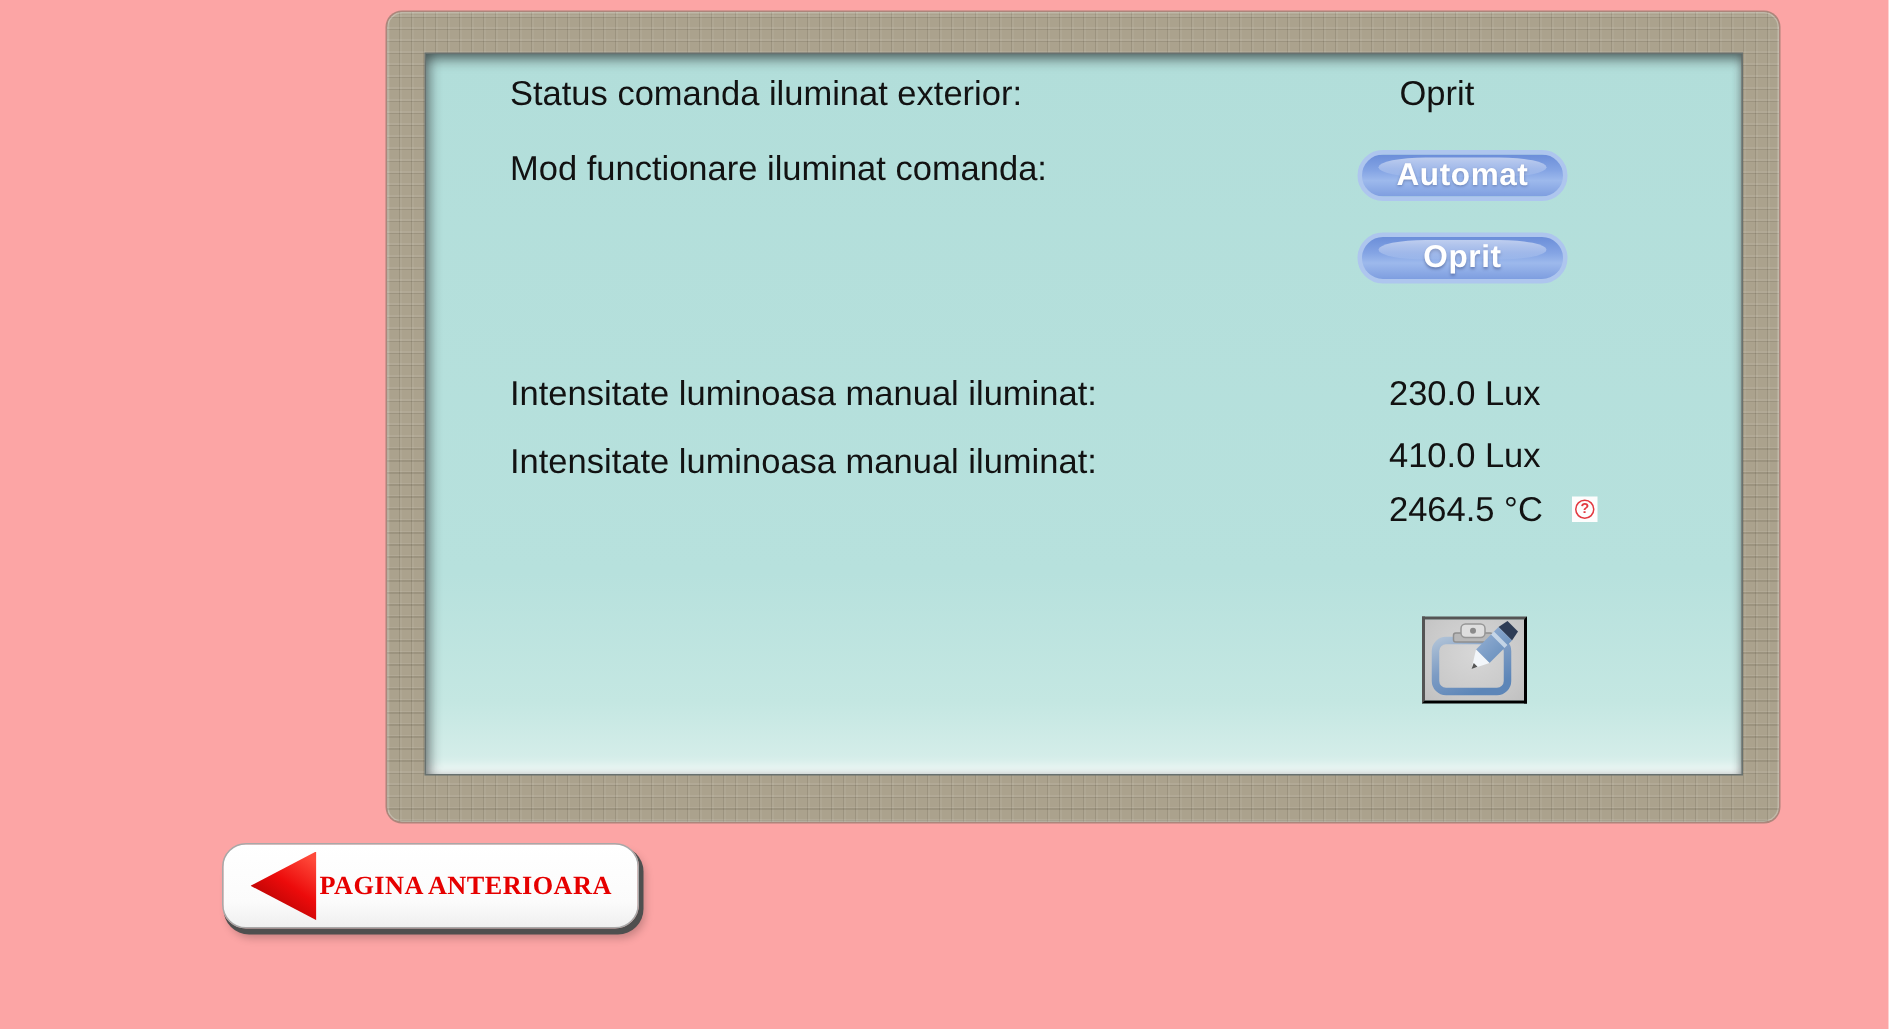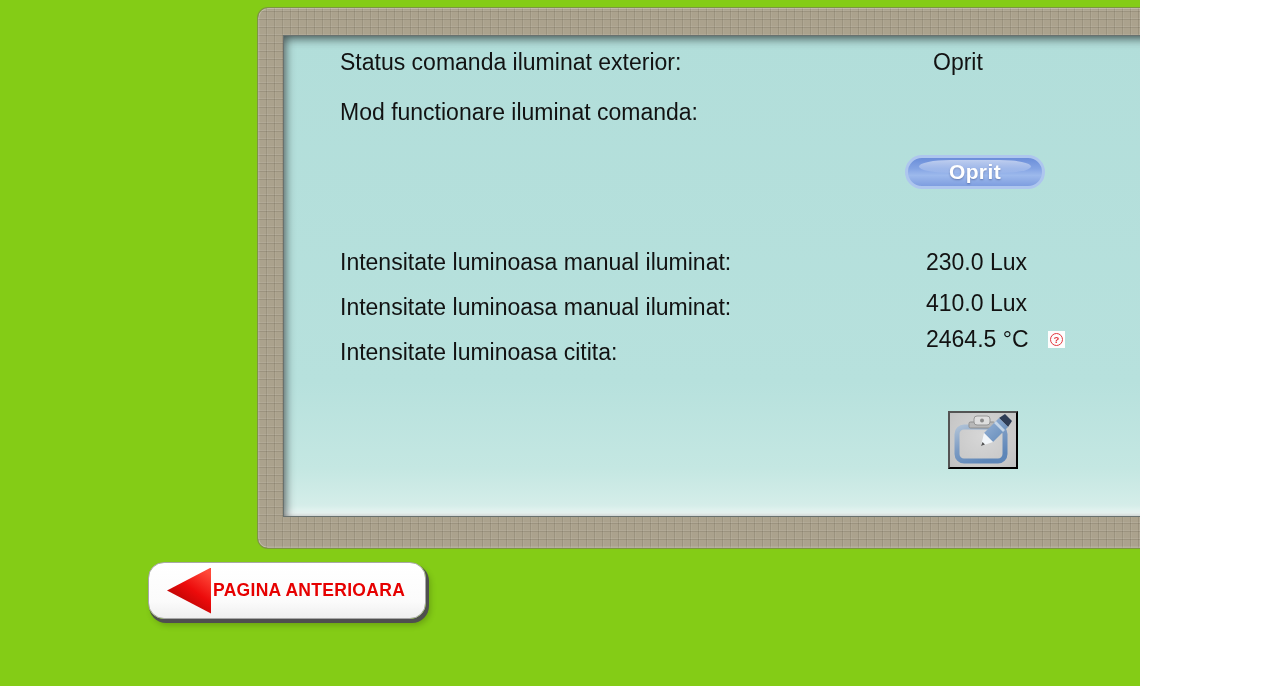--- a/index.html
+++ b/index.html
@@ -1,17 +1,17 @@
 <!DOCTYPE html>
 <html><head>
 <meta charset="utf-8">
 <style>
   html,body{margin:0;padding:0;background:#ffffff;}
   .stage{
-    position:relative;width:1140px;height:686px;background:#84cc16;
+    position:relative;width:1259px;height:686px;background:#fca5a5;
     font-family:"Liberation Sans",sans-serif;overflow:hidden;
   }
   
   .frame{
     position:absolute;left:258px;top:8px;width:928px;height:540px;
     box-sizing:border-box;border-radius:10px;
     padding:27px 24px 31px 25px;
     background-color:#aba28d;
     background-image:
       repeating-linear-gradient(0deg, rgba(62,56,40,.14) 0 1px, rgba(255,255,255,.08) 1px 2px, transparent 2px 8px),
@@ -65,21 +65,21 @@
     position:absolute;left:948px;top:411px;width:70px;height:58px;cursor:pointer;
     background:radial-gradient(ellipse at 50% 42%,#d7d7d7 0%,#c9c9c9 68%,#c0c0c0 100%);
     display:flex;align-items:center;justify-content:center;
   }
   
   .back{
     position:absolute;left:148px;top:562px;width:278px;height:57px;box-sizing:border-box;
     background:linear-gradient(180deg,#ffffff 0%,#fbfbfb 70%,#efefef 100%);
     border:1px solid #a8a8a8;border-radius:16px;cursor:pointer;
     box-shadow:2px 3px 0 1px #4f4f4f, 4px 6px 6px rgba(0,0,0,.22);
-    display:flex;align-items:center;
+    display:flex;align-items:center;font-family:Liberation Serif, serif;
   }
   .back .arrow{
     width:44px;height:46px;margin-left:12px;flex:0 0 auto;
     clip-path:polygon(100% 0, 0 50%, 100% 100%);
     background:linear-gradient(215deg,#ff4a3a 8%,#ec0b0b 45%,#9c0000 95%);
   }
   .back .backlabel{
     color:#e60000;font-weight:bold;font-size:17.5px;letter-spacing:.3px;
     margin-left:2px;white-space:nowrap;
   }
@@ -90,30 +90,30 @@
 <div class="stage">
 
   <div class="frame">
     <div class="panel"></div>
   </div>
 
   <div class="lbl" style="top:47px">Status comanda iluminat exterior:</div>
   <div class="val" style="top:47px;left:933px">Oprit</div>
 
   <div class="lbl" style="top:97px">Mod functionare iluminat comanda:</div>
+  <button class="pill" style="top:100px">Automat</button>
 
   <button class="pill" style="top:155px">Oprit</button>
 
   <div class="lbl" style="top:247px">Intensitate luminoasa manual iluminat:</div>
   <div class="val" style="top:247px">230.0 Lux</div>
 
   <div class="lbl" style="top:292px">Intensitate luminoasa manual iluminat:</div>
   <div class="val" style="top:288px">410.0 Lux</div>
 
-  <div class="lbl" style="top:337px">Intensitate luminoasa citita:</div>
   <div class="val" style="top:324px">2464.5 °C</div>
   <div class="badge">
     <span class="ring">?</span>
   </div>
 
   <button class="editbtn">
     <span>
       <svg width="62" height="50" viewBox="0 0 62 50" xmlns="http://www.w3.org/2000/svg">
         <defs>
           <linearGradient id="fg" x1="0" y1="0" x2="0.6" y2="1">

